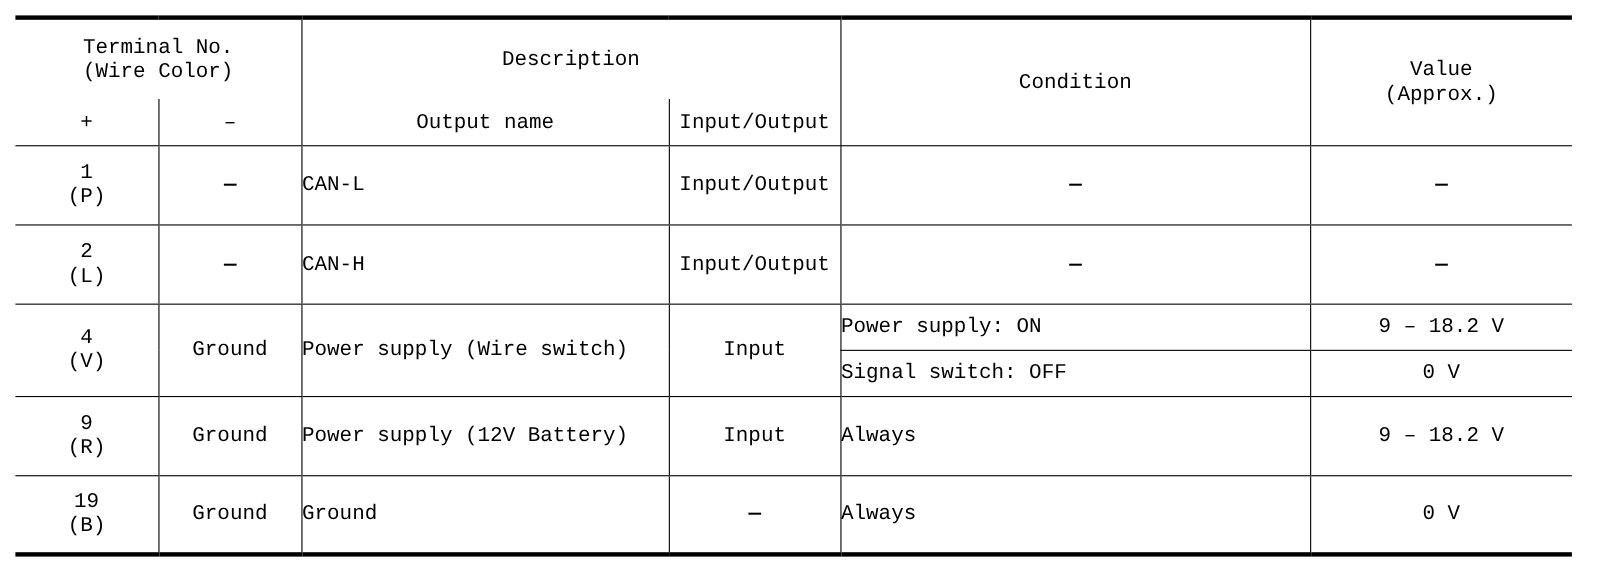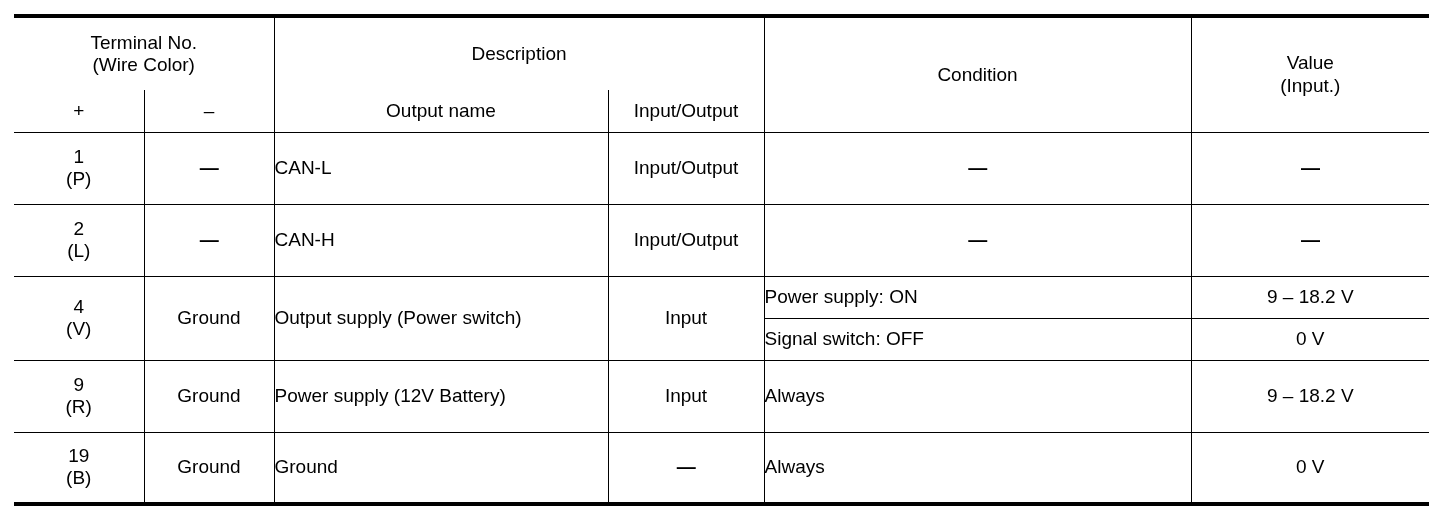--- a/index.html
+++ b/index.html
@@ -13,20 +13,21 @@
     font-family: "Liberation Sans", sans-serif;
     color: #000000;
     overflow: hidden;
   }
 
   #sheet {
     position: relative;
     width: 1456px;
     height: 398px;
     box-sizing: border-box;
+    font-family: Liberation Mono, monospace;
   }
 
   table.spec {
     position: absolute;
     left: 14px;
     top: 14px;
     width: 1415px;
     border-collapse: collapse;
     table-layout: fixed;
     font-size: 19px;
@@ -83,21 +84,21 @@
       <col style="width:238px">
     </colgroup>
 
     <thead>
       <tr class="hdr-main">
         <td colspan="2" class="c rule-top term">Terminal No.
 (Wire Color)</td>
         <td colspan="2" class="c rule-top vl">Description</td>
         <td rowspan="2" class="c rule-top hair-bottom vl">Condition</td>
         <td rowspan="2" class="c rule-top hair-bottom vl term">Value
-(Input.)</td>
+(Approx.)</td>
       </tr>
       <tr class="hdr-sub">
         <td class="c hair-bottom">+</td>
         <td class="c hair-bottom vl">–</td>
         <td class="c hair-bottom vl">Output name</td>
         <td class="c hair-bottom vl">Input/Output</td>
       </tr>
     </thead>
 
     <tbody id="tbody">
@@ -116,21 +117,21 @@
           <td class="c vl hair-bottom"><span class="dash">—</span></td>
           <td class="l vl hair-bottom">CAN-H</td>
           <td class="c vl hair-bottom">Input/Output</td>
           <td class="c vl hair-bottom"><span class="dash">—</span></td>
           <td class="c vl hair-bottom"><span class="dash">—</span></td>
         </tr>
         <tr class="r-quad">
           <td class="c term hair-bottom" rowspan="2">4
 (V)</td>
           <td class="c vl hair-bottom" rowspan="2">Ground</td>
-          <td class="l vl hair-bottom" rowspan="2">Output supply (Power switch)</td>
+          <td class="l vl hair-bottom" rowspan="2">Power supply (Wire switch)</td>
           <td class="c vl hair-bottom" rowspan="2">Input</td>
           <td class="l vl hair-bottom">Power supply: ON</td>
           <td class="c vl hair-bottom">9 – 18.2 V</td>
         </tr>
         <tr class="r-quad">
           <td class="l vl hair-bottom">Signal switch: OFF</td>
           <td class="c vl hair-bottom">0 V</td>
         </tr>
         <tr class="r-tall">
           <td class="c term hair-bottom">9

